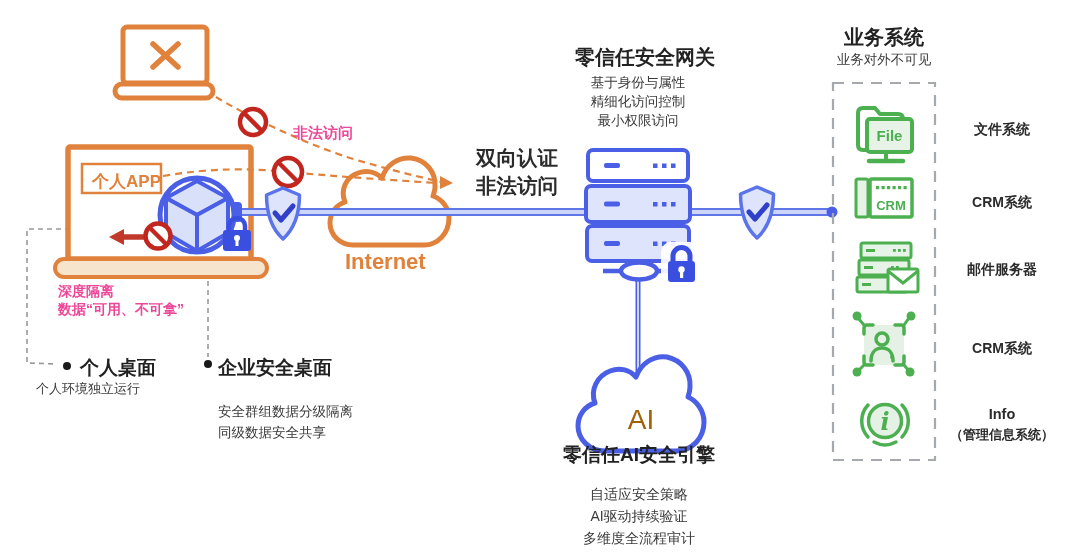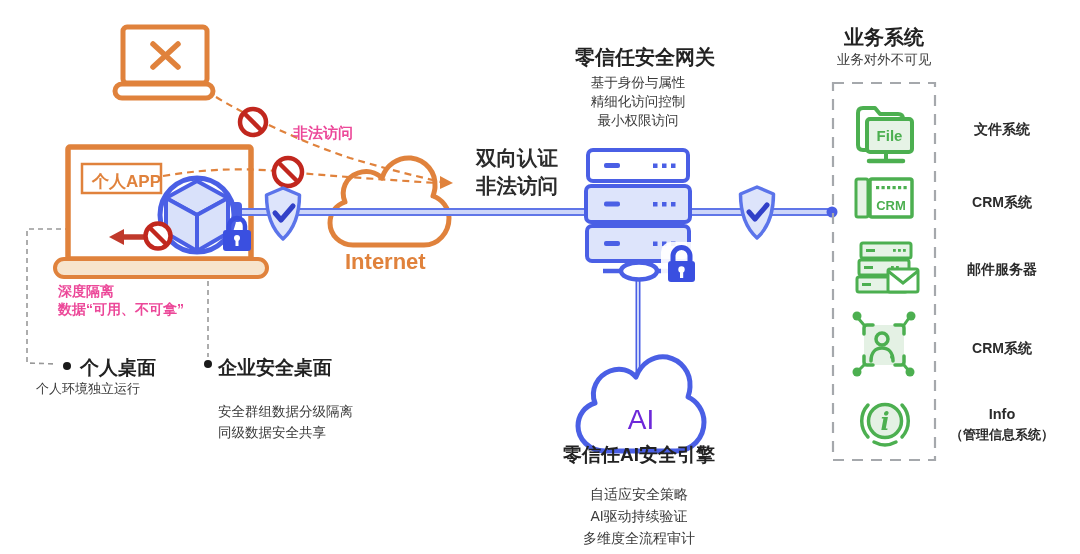--- a/index.html
+++ b/index.html
@@ -5,21 +5,21 @@
   html,body{margin:0;padding:0;background:#fff;}
   #canvas{
     position:relative;width:1080px;height:554px;background:#ffffff;overflow:hidden;
     font-family:"Liberation Sans", sans-serif;
   }
   #canvas svg{position:absolute;left:0;top:0;}
   .lbl{position:absolute;white-space:nowrap;color:#2b2b2b;}
   .ctr{text-align:center;white-space:normal;}
   .red{color:#ec4899;font-weight:bold;}
   .orange{color:#e0823c;font-weight:bold;}
-  .blue{color:#6d28d9;}
+  .blue{color:#a16207;}
   .bold{font-weight:bold;}
   .feat{color:#3a3a3a;}
 </style>
 </head>
 <body>
 
 <div id="canvas">
 
 <svg width="1080" height="554" viewBox="0 0 1080 554">
 

